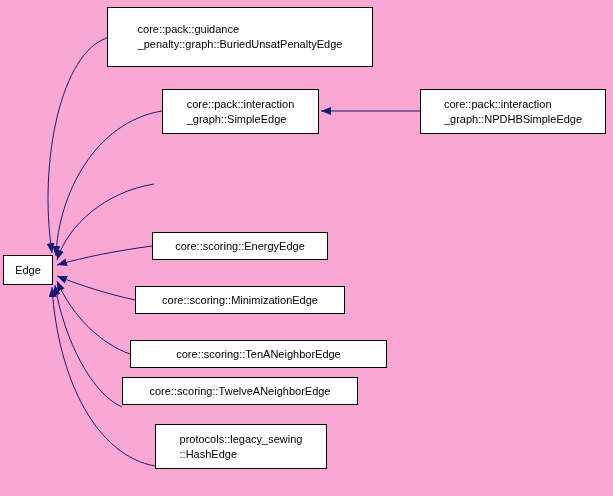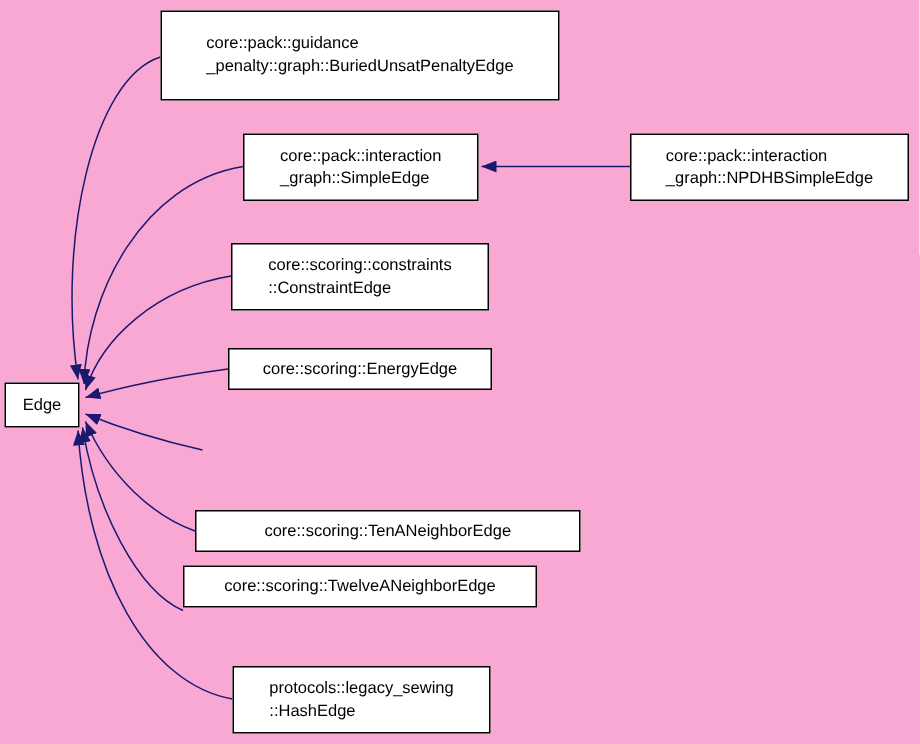--- a/index.html
+++ b/index.html
@@ -66,52 +66,51 @@
     </div>
   </div>
 
   <div class="node" style="left:420px; top:89px; width:186px; height:45px;">
     <div class="label">
       <div>core::pack::interaction</div>
       <div>_graph::NPDHBSimpleEdge</div>
     </div>
   </div>
 
-  <div class="node" style="left:154px; top:162px; width:172px; height:45px;">
-    <div class="label">
-      <div>core::scoring::constraints</div>
-      <div>::ConstraintEdge</div>
-    </div>
-  </div>
 
   <div class="node single" style="left:152px; top:232px; width:176px; height:28px;">
     <div class="label">
       <div>core::scoring::EnergyEdge</div>
     </div>
   </div>
 
   <div class="node single" style="left:3px; top:255px; width:50px; height:30px;">
     <div class="label">
       <div>Edge</div>
     </div>
   </div>
 
+  <div class="node single" style="left:135px; top:286px; width:210px; height:28px;">
+    <div class="label">
+      <div>core::scoring::MinimizationEdge</div>
+    </div>
+  </div>
 
   <div class="node single" style="left:130px; top:340px; width:257px; height:28px;">
     <div class="label">
       <div>core::scoring::TenANeighborEdge</div>
     </div>
   </div>
 
   <div class="node single" style="left:122px; top:377px; width:236px; height:28px;">
     <div class="label">
       <div>core::scoring::TwelveANeighborEdge</div>
     </div>
   </div>
 
-  <div class="node" style="left:155px; top:444px; width:172px; height:45px;">
+  <div class="node" style="left:155px; top:424px; width:172px; height:45px;">
     <div class="label">
       <div>protocols::legacy_sewing</div>
       <div>::HashEdge</div>
     </div>
   </div>
 
 </div>
 
 </body></html>

